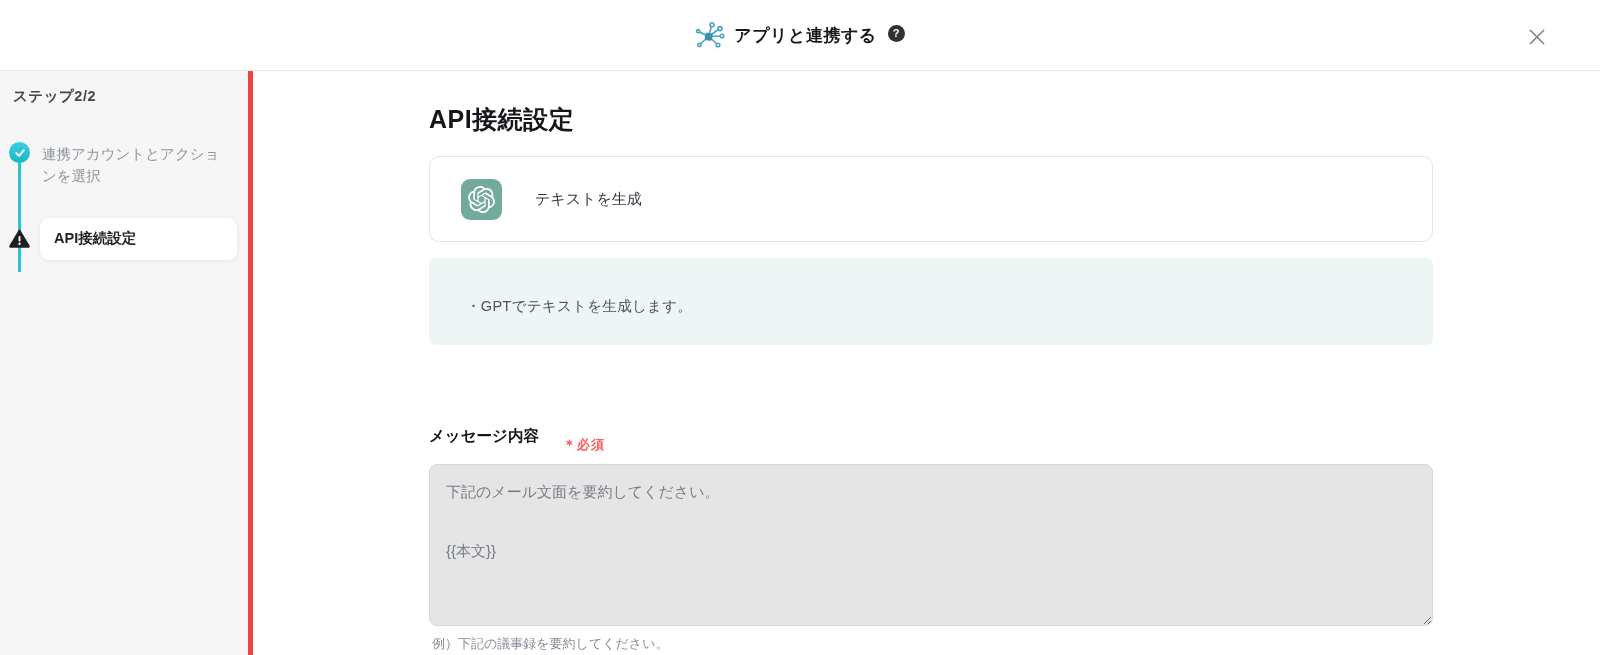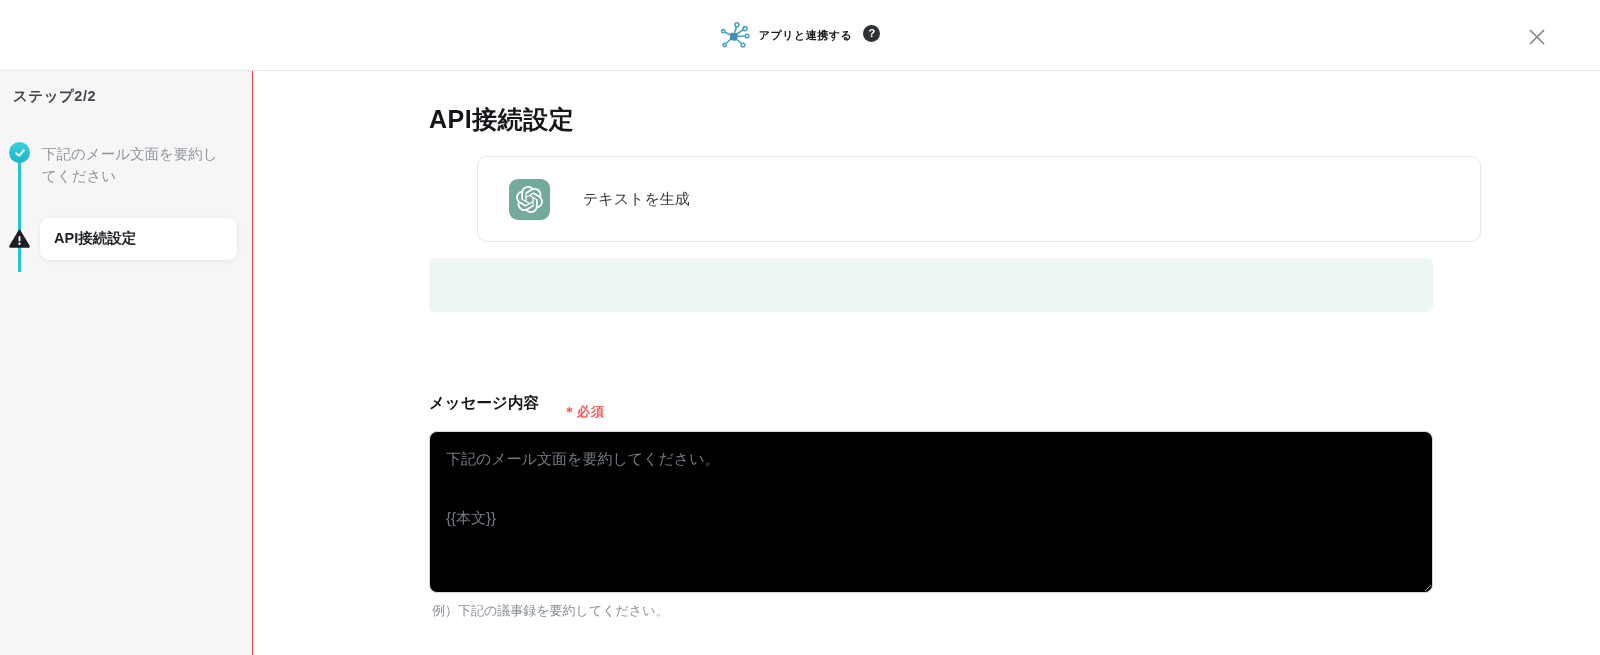--- a/index.html
+++ b/index.html
@@ -16,21 +16,21 @@
     position: relative;
     height: 71px;
     background: #ffffff;
     border-bottom: 1px solid #e9e9ec;
     display: flex;
     align-items: center;
     justify-content: center;
   }
   .header-title-group { display: flex; align-items: center; gap: 9px; }
   .molecule-icon { width: 30px; height: 30px; }
-  .header-title { font-size: 11px; font-weight: 700; color: #17191c; letter-spacing: 0.5px; text-align: center; }
+  .header-title { font-size: 17px; font-weight: 700; color: #17191c; letter-spacing: 0.5px; text-align: center; }
   .help-badge {
     width: 17px; height: 17px; border-radius: 50%;
     background: #2e3136; color: #ffffff;
     font-size: 11px; font-weight: 700;
     display: flex; align-items: center; justify-content: center;
     margin-left: 2px; margin-top: -4px;
     cursor: pointer;
   }
   .close-btn {
     position: absolute; right: 50px; top: 24px;
@@ -40,21 +40,21 @@
   }
 
   
   .body-wrap { display: flex; height: 584px; }
 
   
   .sidebar {
     position: relative;
     width: 253px; flex: 0 0 253px;
     background: #f6f6f7;
-    border-right: 1px solid #ef4444;
+    border-right: 5px solid #ef4444;
   }
   .step-counter {
     padding: 16px 0 0 13px;
     font-size: 14.5px; font-weight: 700; color: #42474e;
     letter-spacing: 0.5px;
   }
   .stepper { position: relative; margin-top: 36px; }
   .step-line {
     position: absolute; left: 18px; top: 18px;
     width: 2.5px; height: 112px;
@@ -93,21 +93,20 @@
   .page-title { font-size: 25px; font-weight: 700; color: #14161a; letter-spacing: 0.5px; }
 
   .action-card {
     margin-top: 20px;
     width: 1004px; height: 86px;
     border: 1px solid #e4e6e9;
     border-radius: 10px;
     display: flex; align-items: center;
     padding-left: 31px;
     background: #fff;
-    margin-left: 48px;
   }
   .openai-tile {
     width: 41px; height: 41px; border-radius: 9px;
     background: #74aa9c;
     display: flex; align-items: center; justify-content: center;
   }
   .action-label { margin-left: 33px; font-size: 15px; color: #33383f; }
 
   .notice-box {
     margin-top: 16px;
@@ -131,21 +130,21 @@
     width: 1004px; height: 162px;
     border: 1px solid #d5d8dc;
     border-radius: 8px;
     padding: 12px 16px;
     font-family: "Liberation Sans", "DejaVu Sans", sans-serif;
     font-size: 15px;
     line-height: 1.95;
     color: #757c86;
     resize: vertical;
     outline: none;
-    background: #000000;
+    background: #e5e5e5;
   }
   .field-helper {
     margin-top: 9px; padding-left: 3px;
     font-size: 13px; color: #878d96;
   }
 </style>
 </head>
 <body>
 
 <div class="header">
@@ -185,21 +184,21 @@
 
     <div class="stepper">
       <div class="step-line"></div>
 
       <div class="step-item first">
         <span class="step-icon check-circle">
           <svg width="12" height="12" viewBox="0 0 12 12" fill="none">
             <polyline points="2.3,6.2 5,8.8 9.8,3.4" stroke="#ffffff" stroke-width="2" stroke-linecap="round" stroke-linejoin="round"></polyline>
           </svg>
         </span>
-        <span class="step-text">下記のメール文面を要約してください</span>
+        <span class="step-text">連携アカウントとアクションを選択</span>
       </div>
 
       <div class="step-item second">
         <span class="warn-icon">
           <svg width="21" height="21" viewBox="0 0 24 24">
             <path d="M12 2.8 L22.6 20.6 Q23 21.6 21.9 21.6 L2.1 21.6 Q1 21.6 1.4 20.6 Z" fill="#1c1e21" stroke="#1c1e21" stroke-width="2" stroke-linejoin="round"></path>
             <rect x="10.9" y="9" width="2.2" height="6.3" rx="1.1" fill="#ffffff"></rect>
             <circle cx="12" cy="18" r="1.35" fill="#ffffff"></circle>
           </svg>
         </span>
@@ -215,20 +214,21 @@
       <div class="action-card">
         <span class="openai-tile">
           <svg width="27" height="27" viewBox="0 0 24 24" fill="#ffffff">
             <path d="M22.2819 9.8211a5.9847 5.9847 0 0 0-.5157-4.9108 6.0462 6.0462 0 0 0-6.5098-2.9A6.0651 6.0651 0 0 0 4.9807 4.1818a5.9847 5.9847 0 0 0-3.9977 2.9 6.0462 6.0462 0 0 0 .7427 7.0966 5.98 5.98 0 0 0 .511 4.9107 6.051 6.051 0 0 0 6.5146 2.9001A5.9847 5.9847 0 0 0 13.2599 24a6.0557 6.0557 0 0 0 5.7718-4.2058 5.9894 5.9894 0 0 0 3.9977-2.9001 6.0557 6.0557 0 0 0-.7475-7.073zm-9.022 12.6081a4.4755 4.4755 0 0 1-2.8764-1.0408l.1419-.0804 4.7783-2.7582a.7948.7948 0 0 0 .3927-.6813v-6.7369l2.02 1.1686a.071.071 0 0 1 .038.052v5.5826a4.504 4.504 0 0 1-4.4945 4.4944zm-9.6607-4.1254a4.4708 4.4708 0 0 1-.5346-3.0137l.142.0852 4.783 2.7582a.7712.7712 0 0 0 .7806 0l5.8428-3.3685v2.3324a.0804.0804 0 0 1-.0332.0615L9.74 19.9502a4.4992 4.4992 0 0 1-6.1408-1.6464zM2.3408 7.8956a4.485 4.485 0 0 1 2.3655-1.9728V11.6a.7664.7664 0 0 0 .3879.6765l5.8144 3.3543-2.0201 1.1685a.0757.0757 0 0 1-.071 0l-4.8303-2.7865A4.504 4.504 0 0 1 2.3408 7.8956zm16.5963 3.8558L13.1038 8.364 15.1192 7.2a.0757.0757 0 0 1 .071 0l4.8303 2.7913a4.4944 4.4944 0 0 1-.6765 8.1042v-5.6772a.79.79 0 0 0-.4069-.6765zm2.0107-3.0231l-.142-.0852-4.7735-2.7818a.7759.7759 0 0 0-.7854 0L9.409 9.2297V6.8974a.0662.0662 0 0 1 .0284-.0615l4.8303-2.7866a4.4992 4.4992 0 0 1 6.6802 4.66zM8.3065 12.863l-2.02-1.1638a.0804.0804 0 0 1-.038-.0567V6.0742a4.4992 4.4992 0 0 1 7.3757-3.4537l-.142.0805L8.704 5.459a.7948.7948 0 0 0-.3927.6813zm1.0976-2.3654l2.602-1.4998 2.6069 1.4998v2.9994l-2.5974 1.4997-2.6067-1.4997z"></path>
           </svg>
         </span>
         <span class="action-label">テキストを生成</span>
       </div>
 
       <div class="notice-box">
+        <div class="notice-item">・GPTでテキストを生成します。</div>
       </div>
 
       <div class="form-block">
         <div class="field-label-row">
           <span class="field-label">メッセージ内容</span>
           <span class="required-badge">＊必須</span>
         </div>
         <textarea class="prompt-textarea" spellcheck="false" style="">下記のメール文面を要約してください。
 
 {{本文}}</textarea>

